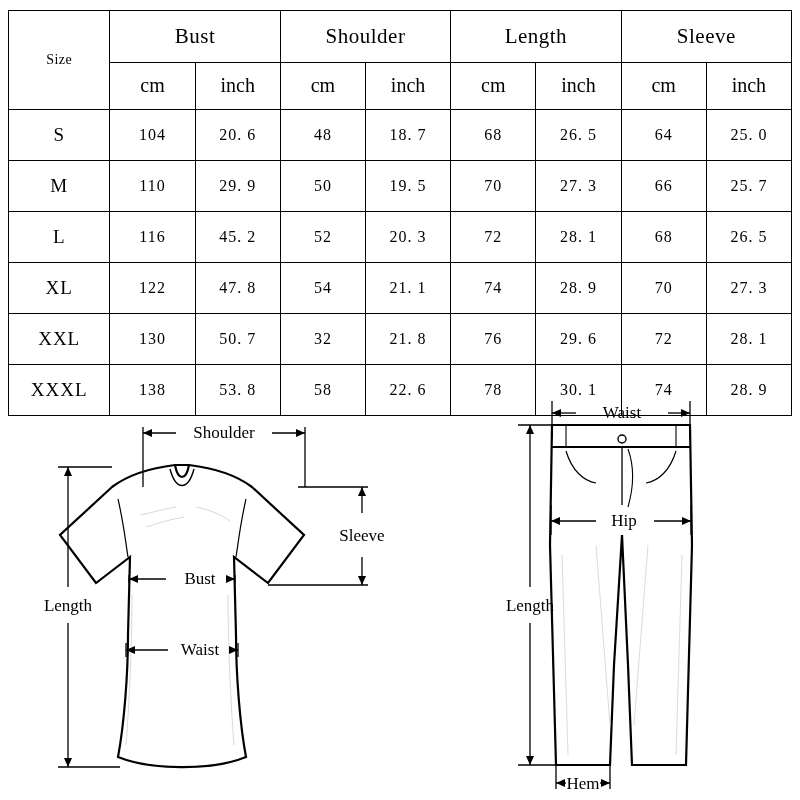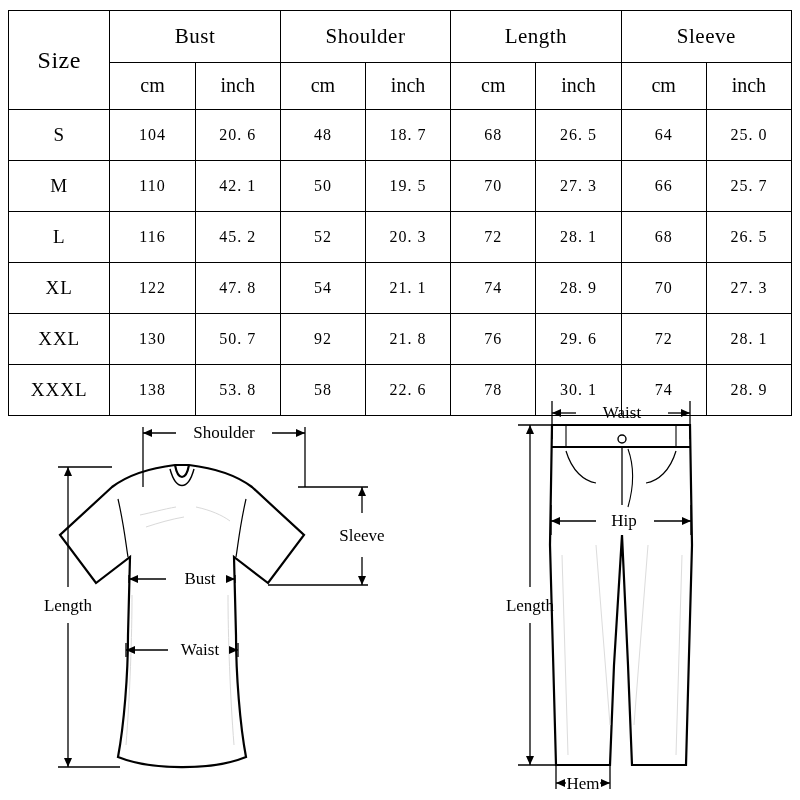--- a/index.html
+++ b/index.html
@@ -44,21 +44,21 @@
   .col-size { width: 100px; }
   .col-unit { width: 84px; }
 
   th.group-head {
     height: 48px;
     font-size: 21px;
     letter-spacing: 0.5px;
   }
   th.size-head {
     height: 96px;
-    font-size: 24px;
+    font-size: 14px;
     letter-spacing: 0.5px;
   }
   th.unit-head {
     height: 44px;
     font-size: 20px;
   }
   td.data-cell {
     height: 48px;
     font-size: 16px;
     letter-spacing: 1px;
@@ -139,21 +139,21 @@
           <td class="data-cell">48</td>
           <td class="data-cell">18. 7</td>
           <td class="data-cell">68</td>
           <td class="data-cell">26. 5</td>
           <td class="data-cell">64</td>
           <td class="data-cell">25. 0</td>
         </tr>
         <tr>
           <td class="size-cell">M</td>
           <td class="data-cell">110</td>
-          <td class="data-cell">42. 1</td>
+          <td class="data-cell">29. 9</td>
           <td class="data-cell">50</td>
           <td class="data-cell">19. 5</td>
           <td class="data-cell">70</td>
           <td class="data-cell">27. 3</td>
           <td class="data-cell">66</td>
           <td class="data-cell">25. 7</td>
         </tr>
         <tr>
           <td class="size-cell">L</td>
           <td class="data-cell">116</td>
@@ -173,21 +173,21 @@
           <td class="data-cell">21. 1</td>
           <td class="data-cell">74</td>
           <td class="data-cell">28. 9</td>
           <td class="data-cell">70</td>
           <td class="data-cell">27. 3</td>
         </tr>
         <tr>
           <td class="size-cell">XXL</td>
           <td class="data-cell">130</td>
           <td class="data-cell">50. 7</td>
-          <td class="data-cell">92</td>
+          <td class="data-cell">32</td>
           <td class="data-cell">21. 8</td>
           <td class="data-cell">76</td>
           <td class="data-cell">29. 6</td>
           <td class="data-cell">72</td>
           <td class="data-cell">28. 1</td>
         </tr>
         <tr>
           <td class="size-cell">XXXL</td>
           <td class="data-cell">138</td>
           <td class="data-cell">53. 8</td>

